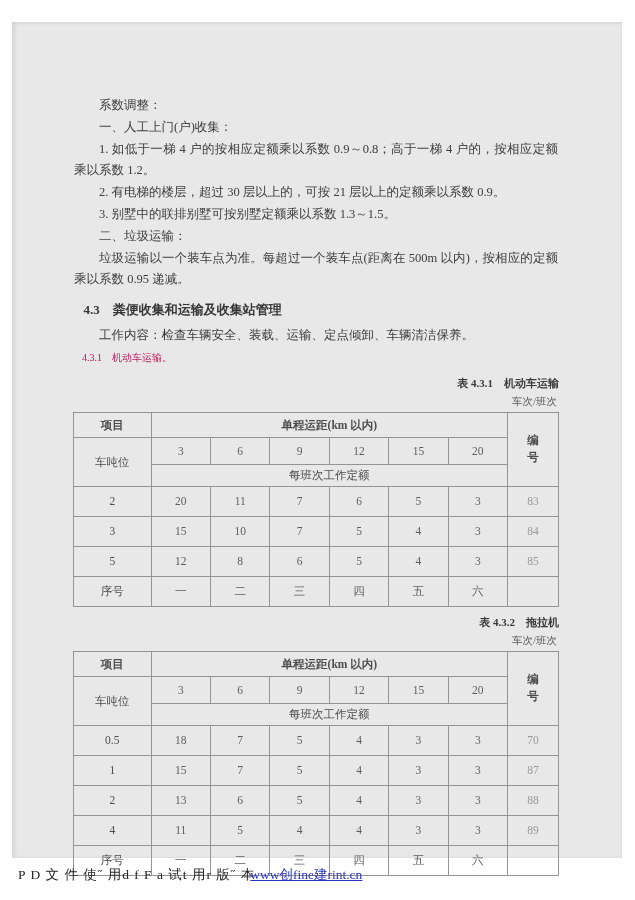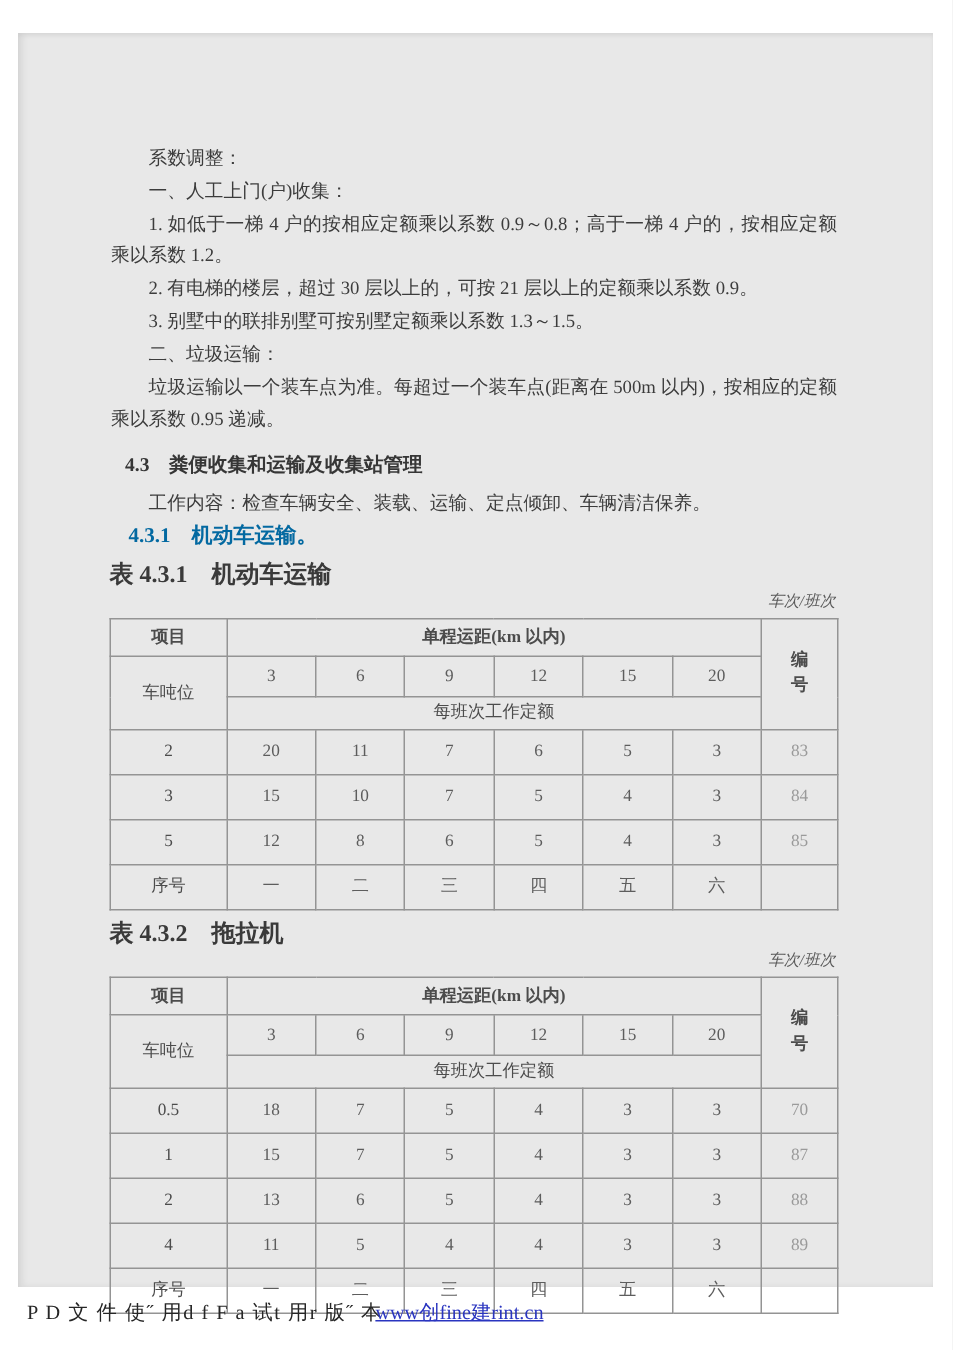--- a/index.html
+++ b/index.html
@@ -14,24 +14,24 @@
     box-shadow:inset 3px 0 4px rgba(0,0,0,0.07), inset 0 2px 3px rgba(0,0,0,0.04);
   }
   .content{
     position:absolute;left:61px;top:72px;width:486px;
     color:#3c3c3c;font-size:12.5px;line-height:21px;
   }
   p.para{margin:1px;text-indent:2em;text-align:justify;}
   .section-heading{
     margin:9px 0 5px 0.8em;font-weight:bold;font-size:13px;color:#363636;
   }
-  .sub-heading{margin:1px 0 0 0.9em;font-weight:bold;font-size:14px;color:#0369a1;}
+  .sub-heading{margin:1px 0 0 0.9em;font-weight:normal;font-size:10px;color:#be185d;}
   .table-block{margin-top:2px;}
-  .table-title{text-align:left;font-weight:bold;font-size:16px;color:#3a3a3a;margin:5px 0 1px;}
-  .unit-note{text-align:right;font-size:10.5px;color:#5a5a5a;margin:0 2px 3px 0;line-height:14px;font-style:italic;}
+  .table-title{text-align:right;font-weight:bold;font-size:11px;color:#3a3a3a;margin:5px 0 1px;}
+  .unit-note{text-align:right;font-size:10.5px;color:#5a5a5a;margin:0 2px 3px 0;line-height:14px;}
   table.quota{
     width:100%;border-collapse:collapse;table-layout:fixed;
     font-size:11.5px;color:#5d5d5d;
   }
   table.quota th,table.quota td{
     border:1px solid #949494;text-align:center;vertical-align:middle;
     font-weight:normal;padding:0;height:29px;background:transparent;
   }
   table.quota thead tr.hr1 th{height:24px;color:#4c4c4c;font-weight:bold;}
   table.quota thead tr.hr2 th{height:26px;}

